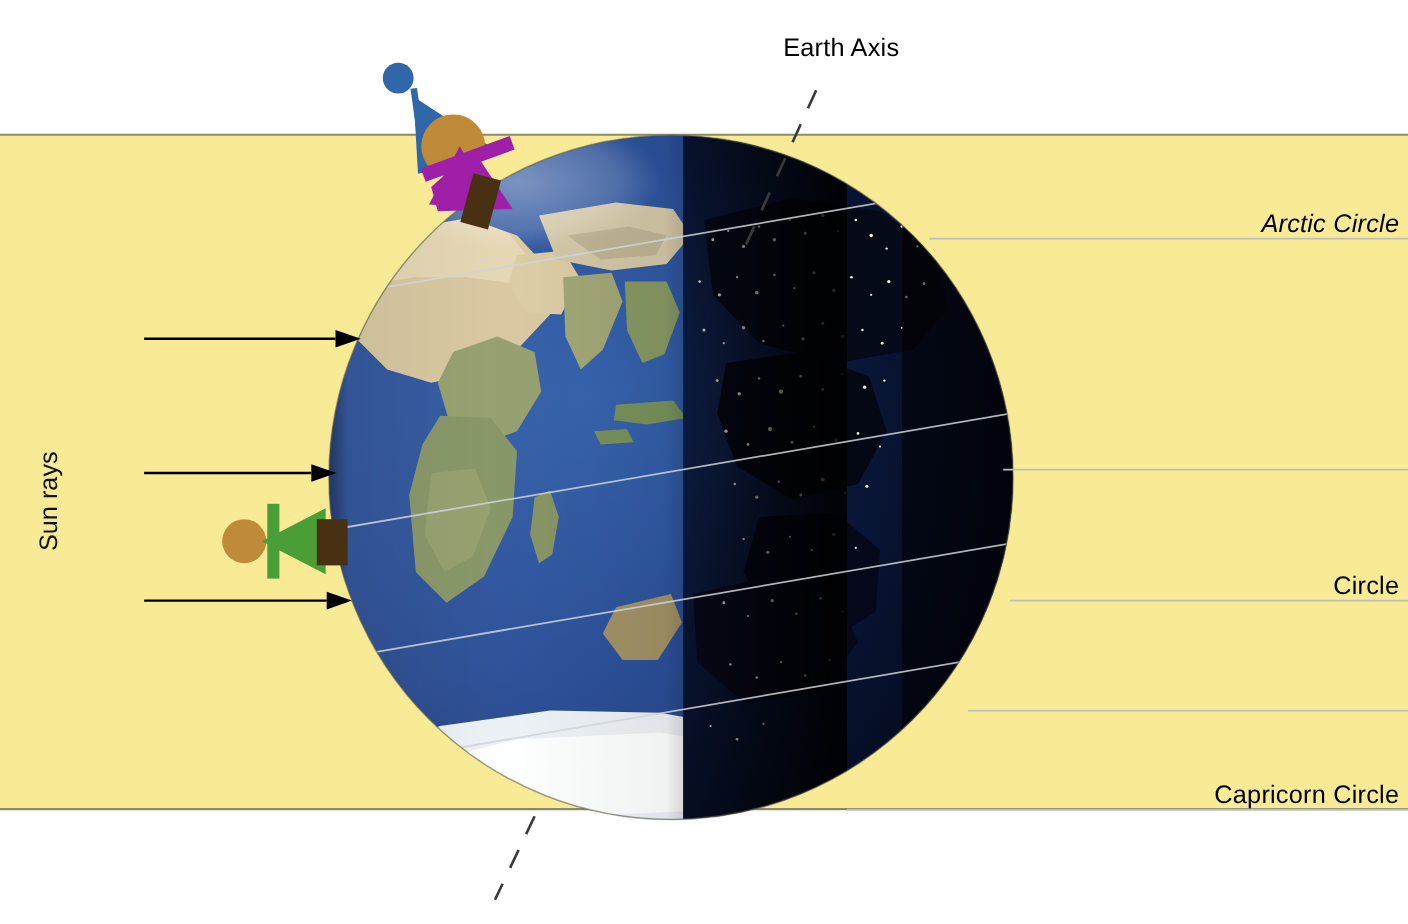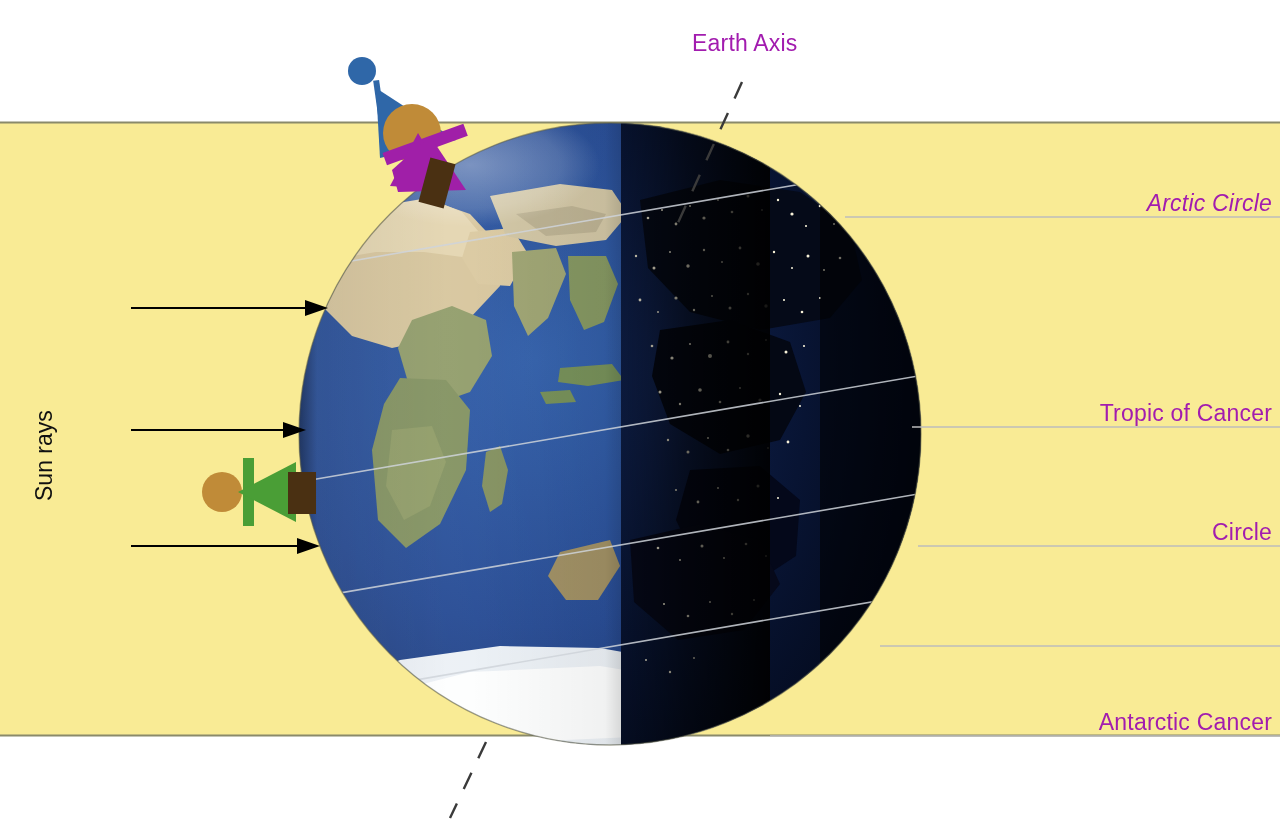--- a/index.html
+++ b/index.html
@@ -1,20 +1,20 @@
 <!DOCTYPE html>
 <html><head>
 <meta charset="utf-8">
 <style>
   html,body{margin:0;padding:0;background:#ffffff;}
   body{width:1280px;height:840px;overflow:hidden;
        font-family:"Liberation Sans","DejaVu Sans",sans-serif;}
   #stage{position:relative;width:1280px;height:840px;background:#ffffff;}
   #stage svg{position:absolute;left:0;top:0;}
-  .lbl{position:absolute;color:#a21caf;font-size:23px;white-space:nowrap;letter-spacing:.2px;}
+  .lbl{position:absolute;color:#000000;font-size:23px;white-space:nowrap;letter-spacing:.2px;margin-left:20px;}
   .lbl-right{text-align:right;}
   #sunrays-label{
       position:absolute;font-size:23px;color:#111;white-space:nowrap;
       transform-origin:left bottom;transform:rotate(-90deg);
   }
 </style>
 </head>
 <body>
 
 <div id="stage">
@@ -306,20 +306,19 @@
       <rect x="288" y="472" width="28" height="42" fill="#4a3012"></rect>
     </g>
   </svg>
 
   <div id="earth-axis-label" class="lbl" style="left:692px; top:30px;">Earth Axis</div>
 
   <div id="sunrays-label" style="left:58px; top:474px;">Sun rays</div>
 
   <div class="lbl lbl-right" style="right:8px; top:190px;font-style:italic;">Arctic Circle</div>
 
-  <div class="lbl lbl-right" style="right:8px; top:400px;">Tropic of Cancer</div>
 
   <div class="lbl lbl-right" style="right:8px; top:519px;">Circle</div>
 
 
-  <div class="lbl lbl-right" style="right:8px; top:709px;">Antarctic Cancer</div>
+  <div class="lbl lbl-right" style="right:8px; top:709px;">Capricorn Circle</div>
 
 </div>
 
 </body></html>

